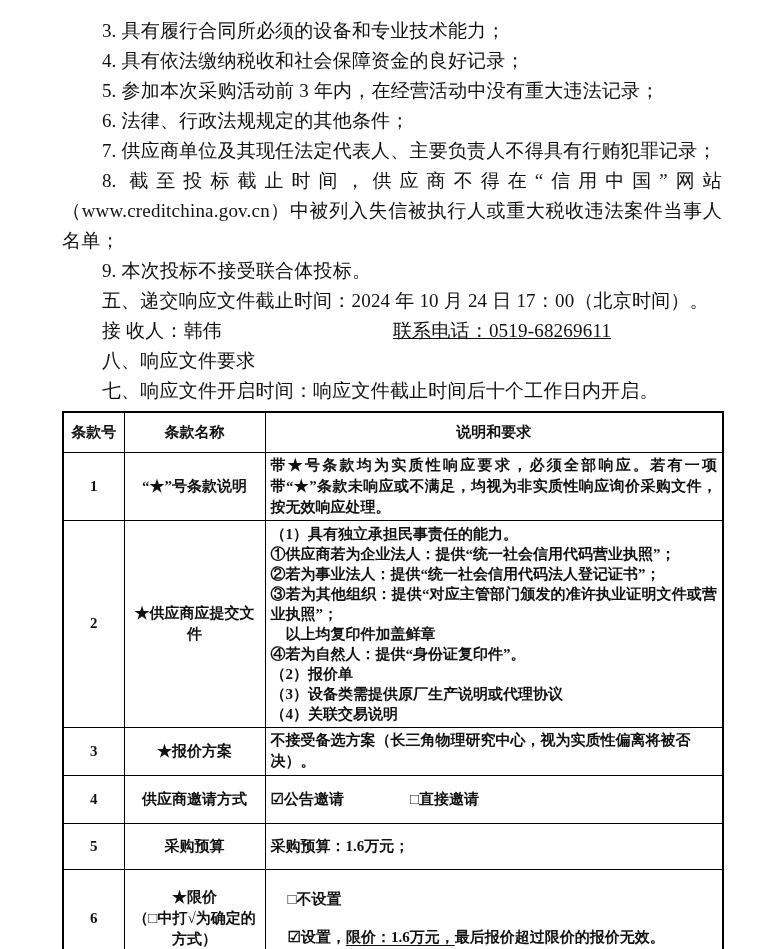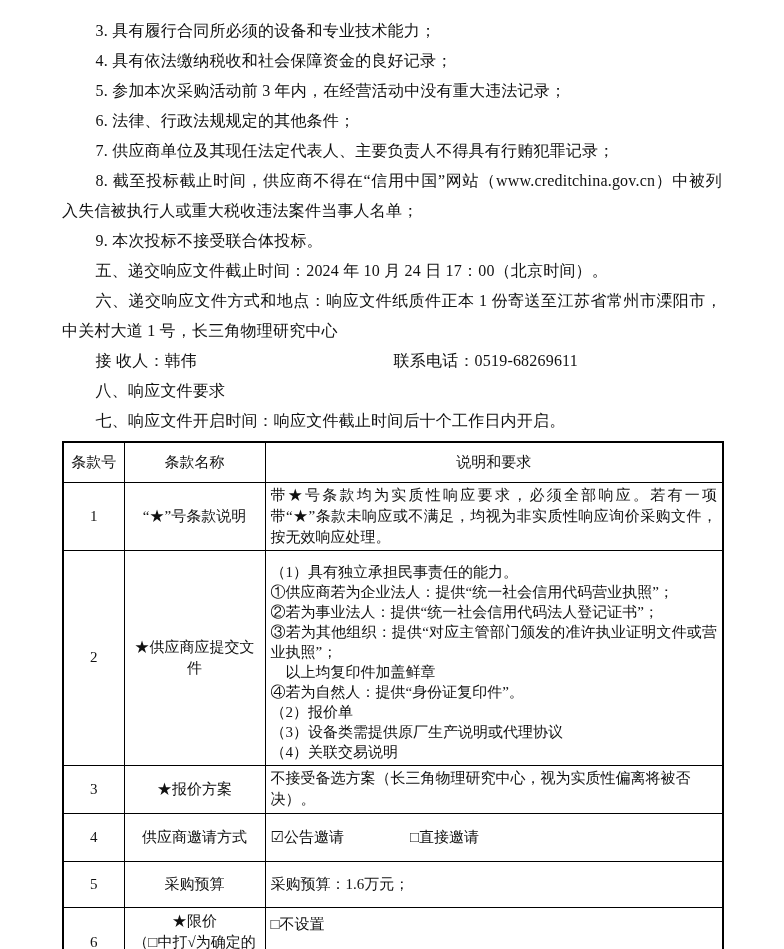--- a/index.html
+++ b/index.html
@@ -8,82 +8,81 @@
     width: 784px; height: 949px;
     background: #ffffff;
     color: #111111;
     font-family: "Liberation Serif", "DejaVu Serif", serif;
     overflow: hidden;
   }
   .page { padding: 16px 62px 0 62px; }
 
   .para {
     margin: 0;
-    font-size: 16px;
+    font-size: 19px;
     line-height: 30px;
     text-align: justify;
     letter-spacing: 0.2px;
   }
   .indent { text-indent: 2.1em; }
   .hd { font-weight: normal; }
   .contact { position: relative; }
-  .contact .phone { position: absolute; left: 298px; }
+  .contact .phone { position: absolute; left: 291px; text-decoration: underline; }
 
   table.reqs {
     margin-top: 5px;
     width: 660px;
     border-collapse: collapse;
     table-layout: fixed;
     font-size: 15px;
     color: #111111;
   }
   table.reqs, table.reqs tr, table.reqs td, table.reqs th { border: 1px solid #000; }
   table.reqs { border: 2.5px solid #000; }
   table.reqs th, table.reqs td {
     padding: 2px 5px;
     vertical-align: middle;
-    font-weight: normal;
+    font-weight: bold;
     line-height: 21px;
   }
   .col-no   { width: 61px; }
   .col-name { width: 141px; }
   .col-desc { width: 458px; }
   tr.hrow th { height: 40px; text-align: center; }
   td.cno, td.cname { text-align: center; }
   td.cdesc { text-align: left; }
   tr.r1 td { height: 50px; margin-left: 44px; }
   tr.r1 td.cdesc { text-align: justify; }
-  tr.r2 td.cdesc { padding-top: 11px; padding-bottom: 3px; margin-top: 25px; }
+  tr.r2 td.cdesc { padding-top: 3px; padding-bottom: 3px; margin-top: 25px; }
   .tline { line-height: 20px; text-align: justify; }
   tr.r3 td { height: 48px; }
   tr.r4 td { height: 48px; }
   tr.r5 td { height: 46px; }
   tr.r6 td { height: 72px; }
   .opt-gap { margin-left: 66px; }
-  .optline { line-height: 21px; margin: 0; }
+  .optline { line-height: 21px; margin: 17px; }
   .optline + .optline { margin-top: 16px; }
   .uline { text-decoration: underline; text-underline-offset: 3px; }
   .namewrap { line-height: 21px; }
 </style>
 </head>
 <body>
 
 <div class="page">
 
   <p class="para indent">3. 具有履行合同所必须的设备和专业技术能力；</p>
   <p class="para indent">4. 具有依法缴纳税收和社会保障资金的良好记录；</p>
   <p class="para indent">5. 参加本次采购活动前 3 年内，在经营活动中没有重大违法记录；</p>
   <p class="para indent">6. 法律、行政法规规定的其他条件；</p>
   <p class="para indent">7. 供应商单位及其现任法定代表人、主要负责人不得具有行贿犯罪记录；</p>
   <p class="para indent">8. 截至投标截止时间，供应商不得在“信用中国”网站（www.creditchina.gov.cn）中被列入失信被执行人或重大税收违法案件当事人名单；</p>
   <p class="para indent">9. 本次投标不接受联合体投标。</p>
 
   <p class="para indent"><b class="hd">五、递交响应文件截止时间：</b><span>2024 年 10 月 24 日 17：00（北京时间）。</span></p>
 
-  <p class="para indent"><b class="hd">六、递交响应文件方式和地点：</b><span>响应文件纸质件正本 1 份寄送至江苏省常州市溧阳市，中关村大道 1 号，长三角物理研究中心</span></p>
 
   <p class="para indent contact"><span>接 收人：韩伟</span><span class="phone">联系电话：0519-68269611</span></p>
 
   <p class="para indent"><b class="hd">八、响应文件要求</b></p>
 
   <p class="para indent"><b class="hd">七、响应文件开启时间：</b><span>响应文件截止时间后十个工作日内开启。</span></p>
 
   <table class="reqs">
     <colgroup>
       <col class="col-no">

